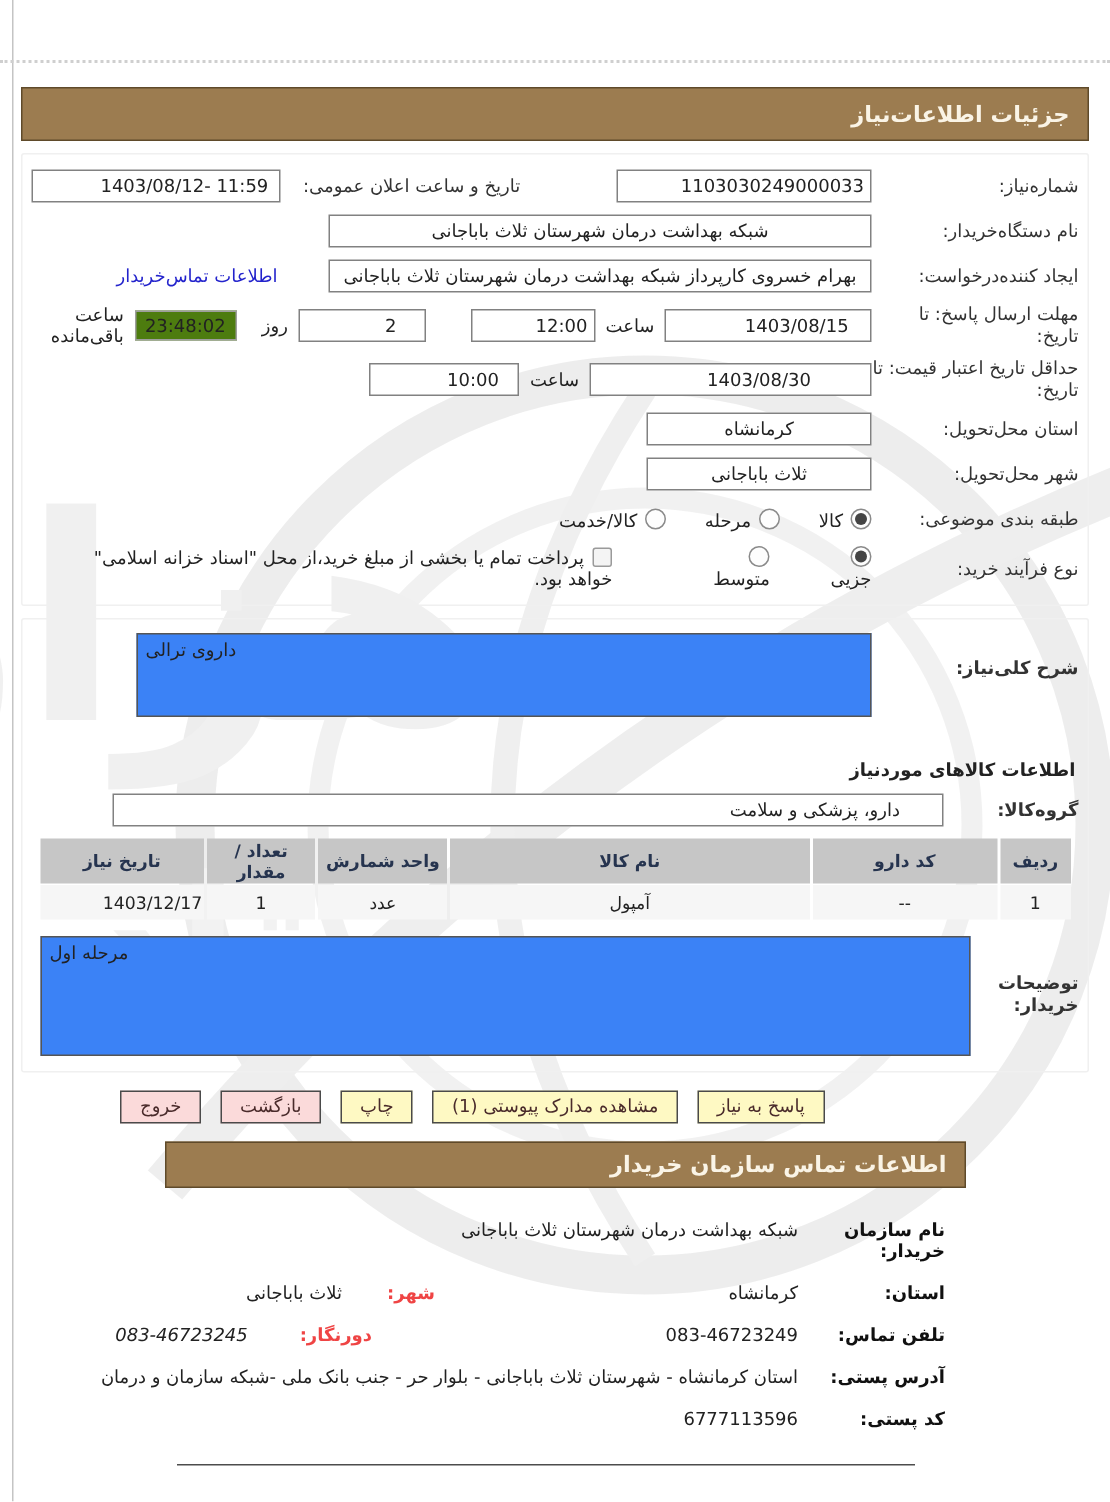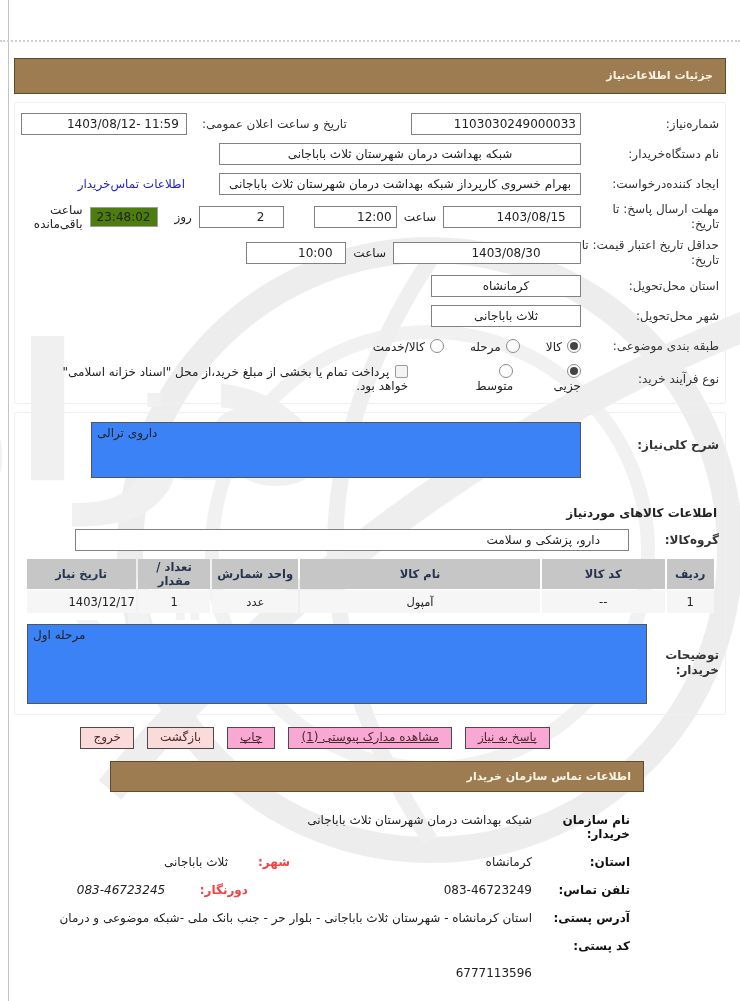--- a/index.html
+++ b/index.html
@@ -7,21 +7,21 @@
     width:740px;height:1001px;background:#ffffff;overflow:hidden;
     font-family:"DejaVu Sans","Liberation Sans",sans-serif;
     font-size:12px;color:#222;direction:rtl;position:relative;
   }
   .page{position:relative;width:740px;height:1001px;overflow:hidden;}
   .left-edge{position:absolute;top:0;bottom:0;left:8px;width:1px;background:#c4c4c4;}
   .dotted{position:absolute;top:40px;left:0;right:0;border-top:2px dotted #cfcfcf;}
   .watermark{position:absolute;top:150px;right:-40px;opacity:.5;pointer-events:none;}
   .content{position:relative;margin:0 14px;padding-top:58px;}
   .bar{background:#9c7c50;border:1px solid #5f4a2a;color:#faf4e6;font-weight:bold;
-       font-size:11px;height:34px;line-height:34px;padding:0 12px;}
+       font-size:15px;height:34px;line-height:34px;padding:0 12px;}
   .bar.sub{margin:12px 82px 0 96px;height:29px;line-height:29px;}
   .box{border:1px solid #f0f0f0;border-radius:2px;padding:9px 6px 4px;margin-top:8px;background:transparent;}
   .row{display:flex;align-items:center;margin-bottom:6px;min-height:24px;}
   .lbl{width:138px;flex:0 0 138px;color:#333;}
   .lbl.b{font-weight:bold;}
   .inp{border:1px solid #818181;background:#fff;height:20px;line-height:20px;
        text-align:center;padding:0 4px;box-sizing:content-box;}
   .ltr{direction:ltr;unicode-bidi:isolate;padding-left:42px;}
   .w140{width:140px;} .w55{width:52px;} .w60{width:58px;}
   .wide{width:352px;text-align:center;}
@@ -37,21 +37,21 @@
   .ta{border:1px solid #555;background:#3b82f6;padding:3px 5px;text-align:left;vertical-align:top;}
   .ta.desc{width:478px;height:48px;}
   .ta.comment{width:608px;height:72px;}
   .heading{font-weight:bold;margin:28px 2px 8px;}
   table.goods{width:99%;border-collapse:separate;border-spacing:2px 1px;margin:2px auto 10px;}
   table.goods th{background:#c6c6c6;color:#26344f;font-weight:bold;height:21px;font-size:11.5px;}
   table.goods td{background:#f6f6f6;text-align:center;height:21px;font-size:11.5px;}
   .btnrow{display:flex;justify-content:center;gap:13px;margin:12px 110px 0 0;flex-direction:row;}
   .btn{border:1px solid #4a4a4a;height:20px;line-height:19px;padding:0 12px;font-size:12px;
        color:#4a2b2b;cursor:pointer;white-space:nowrap;}
-  .btn.green{background:#f9a8d4;text-decoration:underline;}
+  .btn.green{background:#fef9c3;}
   .btn.pink{background:#fbdada;}
   .c-row{display:flex;align-items:flex-start;margin:0 96px 0 0;padding:7px 0;}
   .c-lbl{flex:0 0 98px;font-weight:bold;color:#111;}
   .c-val{flex:0 0 242px;text-align:right;}
   .c-lbl2{flex:0 0 62px;font-weight:bold;color:#ef4444;}
   .c-val2{flex:1;text-align:right;}
   .divider{border:0;border-top:1px solid #4d4d4d;margin:16px 116px 0 104px;}
   .creator-heading{font-weight:bold;margin:24px 76px 6px 0;}
   .k-row{display:flex;align-items:center;margin:0 96px 0 0;padding:5px 0;}
   .two-line{line-height:1.25;}
@@ -148,21 +148,21 @@
 
       <div class="row">
         <span class="lbl b" style="flex:0 0 90px;">گروه‌کالا:</span>
         <span class="inp" style="width:520px;text-align:right;padding-right:28px;">دارو، پزشکی و سلامت</span>
       </div>
 
       <table class="goods">
         <thead>
           <tr>
             <th style="width:7%">ردیف</th>
-            <th style="width:19%">کد کالا</th>
+            <th style="width:19%">کد دارو</th>
             <th style="width:37%">نام کالا</th>
             <th style="width:13%">واحد شمارش</th>
             <th style="width:11%">تعداد / مقدار</th>
             <th style="width:13%">تاریخ نیاز</th>
           </tr>
         </thead>
         <tbody>
           <tr>
             <td>1</td>
             <td>--</td>
@@ -202,25 +202,25 @@
         <span class="c-val2">ثلاث باباجانی</span>
       </div>
       <div class="c-row">
         <span class="c-lbl">تلفن تماس:</span>
         <span class="c-val ltr" style="text-align:right;">083-46723249</span>
         <span class="c-lbl2">دورنگار:</span>
         <span class="c-val2 ltr" style="text-align:center;font-style:italic;">083-46723245</span>
       </div>
       <div class="c-row">
         <span class="c-lbl">آدرس پستی:</span>
-        <span class="c-val2">استان کرمانشاه - شهرستان ثلاث باباجانی - بلوار حر - جنب بانک ملی -شبکه موضوعی و درمان</span>
+        <span class="c-val2">استان کرمانشاه - شهرستان ثلاث باباجانی - بلوار حر - جنب بانک ملی -شبکه سازمان و درمان</span>
       </div>
       <div class="c-row">
         <span class="c-lbl">کد پستی:</span>
-        <span class="c-val ltr" style="text-align:right;margin-top:27px;">6777113596</span>
+        <span class="c-val ltr" style="text-align:right;">6777113596</span>
       </div>
     </div>
 
     <hr class="divider">
 
     <div class="creator-heading">اطلاعات ایجاد کننده درخواست:</div>
 
     <div class="k-row">
       
       

